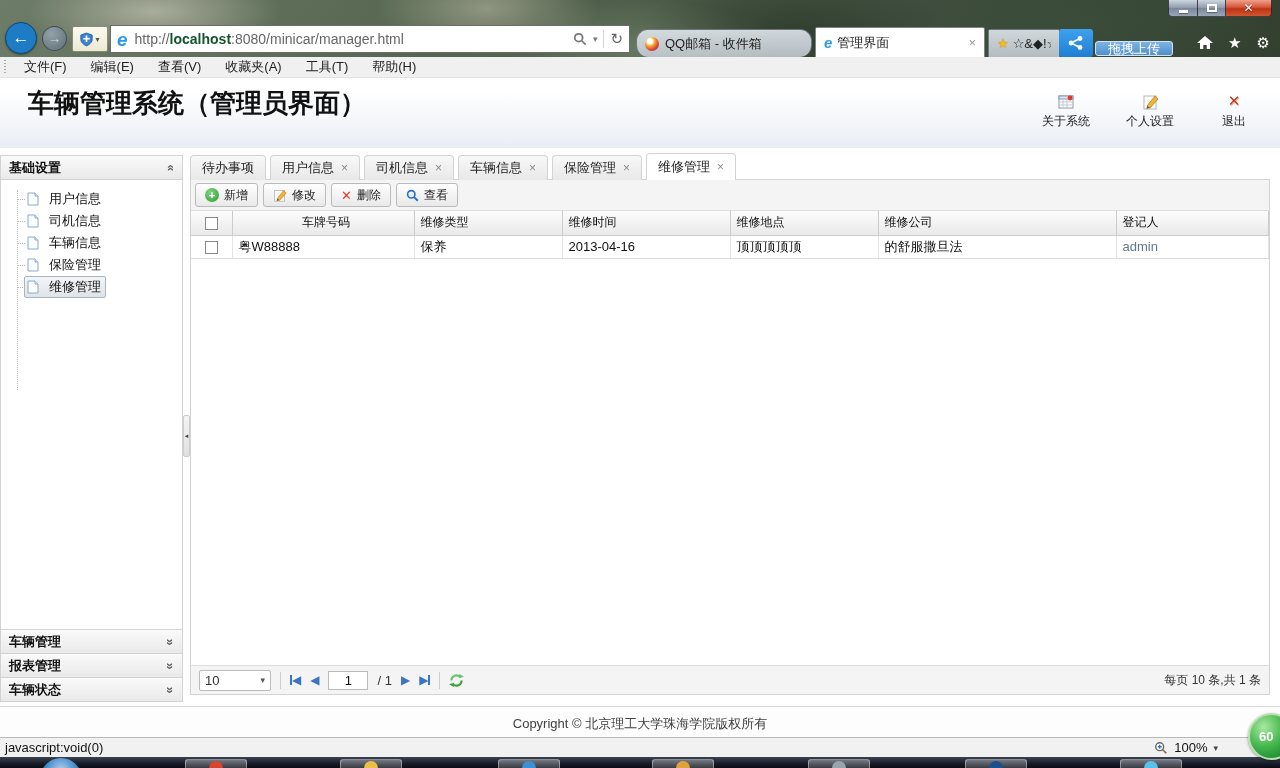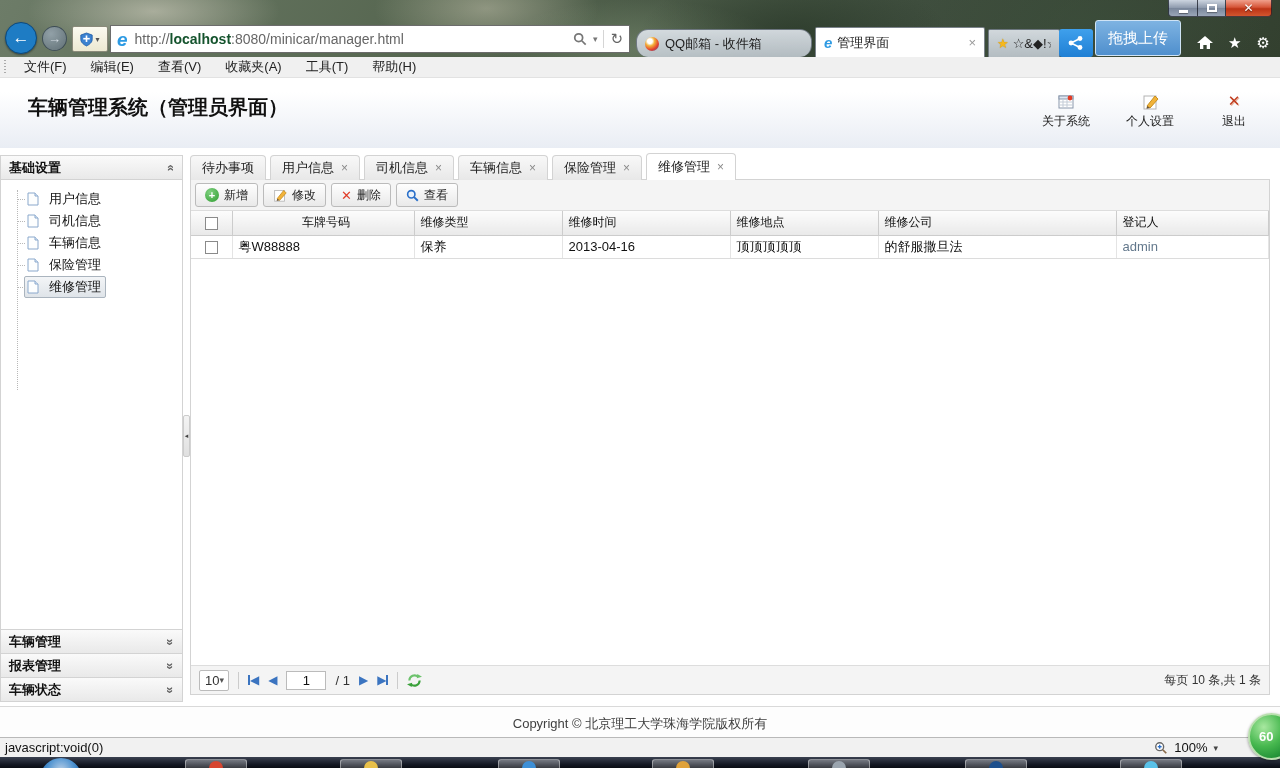--- a/index.html
+++ b/index.html
@@ -59,37 +59,37 @@
   .btab.active { background:#fff; height:30px; width:170px; }
   .btab .lbl { overflow:hidden; text-overflow:clip; }
   .btab .x { margin-left:auto; color:#999; font-size:13px; padding-left:8px; }
   .btab1 { width:176px;border-radius:12px; }
   .btab3 { width:72px; }
   .qq-ic { width:14px; height:14px; border-radius:50%; margin-right:6px; flex:none;
     background:radial-gradient(circle at 35% 30%, #fff 18%, #f3b23a 35%, #e23d2e 65%, #2d69c0); }
   .star-gold { color:#f5b81e; text-shadow:0 0 1px #a97708; margin-right:4px; font-size:13px; }
   .cloud-sq { width:34px; height:28px; background:linear-gradient(#3fa0ec,#1f7fd4); border-radius:3px;
     display:flex; align-items:center; justify-content:center; margin:0 0 0 -4px; z-index:2; }
-  .upload-btn { height:36px; margin:0 16px 1px 2px; padding:0 12px; background:linear-gradient(#7eb3e2,#4f8fcd);
-    border:1px solid #cfe3f5; border-radius:3px; color:#fff; font-size:15px; display:flex; align-items:center; }
+  .upload-btn { height:15px; margin:0 16px 1px 2px; padding:0 12px; background:linear-gradient(#7eb3e2,#4f8fcd);
+    border:1px solid #cfe3f5; border-radius:3px; color:#fff; font-size:13px; display:flex; align-items:center; }
   .chrome-icons { position:absolute; right:10px; bottom:7px; display:flex; gap:15px; align-items:center; color:#fff; }
   .chrome-icons .g { font-size:15px; line-height:1; }
 
   
   .menubar { position:absolute; left:0; top:57px; width:1280px; height:21px; background:#f0f0f0;
     border-bottom:1px solid #e2e2e2; display:flex; align-items:center; font-size:13px; color:#222; }
   .menubar .grip { width:6px; height:14px; margin:0 6px 0 4px;
     background:repeating-linear-gradient(#aaa 0 1px, transparent 1px 3px); width:2px; }
   .menubar span.mi { padding:0 12px; }
 
   
   .page { position:absolute; left:0; top:78px; width:1280px; height:659px; background:#fff; }
   .page-header { position:absolute; left:0; top:0; width:100%; height:70px;
     background:linear-gradient(#ffffff 20%, #e9edf4); }
-  .page-title { position:absolute; left:28px; top:16px; font-size:20px; font-weight:bold; color:#111; }
+  .page-title { position:absolute; left:28px; top:8px; font-size:26px; font-weight:bold; color:#111; }
   .hdr-actions { position:absolute; right:16px; top:14px; display:flex; gap:24px; }
   .hdr-act { width:60px; text-align:center; font-size:12px; color:#222; cursor:pointer; }
   .hdr-act .ic { height:18px; margin-bottom:3px; display:flex; justify-content:center; align-items:center; }
   .exit-x { color:#bf3a1d; font-weight:bold; font-size:15px; text-shadow:1px 1px 0 #e8b49e; }
 
   
   .sidebar { position:absolute; left:0; top:77px; width:183px; height:547px;
     border:1px solid #d3d3d3; background:#fff; }
   .acc-hd { height:24px; background:linear-gradient(#fafafa,#e9e9e9); border-bottom:1px solid #d3d3d3;
     display:flex; align-items:center; padding:0 8px; font-size:13px; font-weight:bold; color:#111; }
@@ -138,21 +138,21 @@
   .grid td { height:23px; border-bottom:1px solid #dcdcdc; border-right:1px solid #e4e4e4;
     font-size:13px; color:#111; padding:0 6px; background:#fff; }
   .grid .c-check { width:41px; text-align:center; padding:0; }
   .grid th.center { text-align:center;padding-left:12px; }
   .grid .admin { color:#63788c; }
   .cbx { width:13px; height:13px; border:1px solid #8a8a8a; background:#fff; display:inline-block; vertical-align:middle; }
 
   
   .pager { position:absolute; left:0; bottom:0; width:100%; height:29px; background:#f4f4f4;
     border-top:1px solid #ddd; display:flex; align-items:center; padding:0 8px; gap:9px; font-size:13px; color:#333; }
-  .psize { width:30px; height:21px; background:#fff; border:1px solid #bbb; border-radius:2px;
+  .psize { width:72px; height:21px; background:#fff; border:1px solid #bbb; border-radius:2px;
     display:flex; align-items:center; padding:0 5px; font-size:13px; }
   .psize .dd { margin-left:auto; font-size:9px; color:#555; }
   .psep { width:1px; height:17px; background:#ccc; }
   .pnav { color:#3b74c0; font-size:12px; display:flex; align-items:center; cursor:pointer; }
   .pbar { width:2px; height:10px; background:#3b74c0; }
   .pinput { width:40px; height:19px; border:1px solid #bbb; text-align:center; font-size:13px; color:#111; background:#fff; }
   .pager .summary { margin-left:auto; font-size:12px; }
 
   
   .footer { position:absolute; left:0; top:628px; width:100%; height:31px; border-top:1px solid #d9d9d9;

